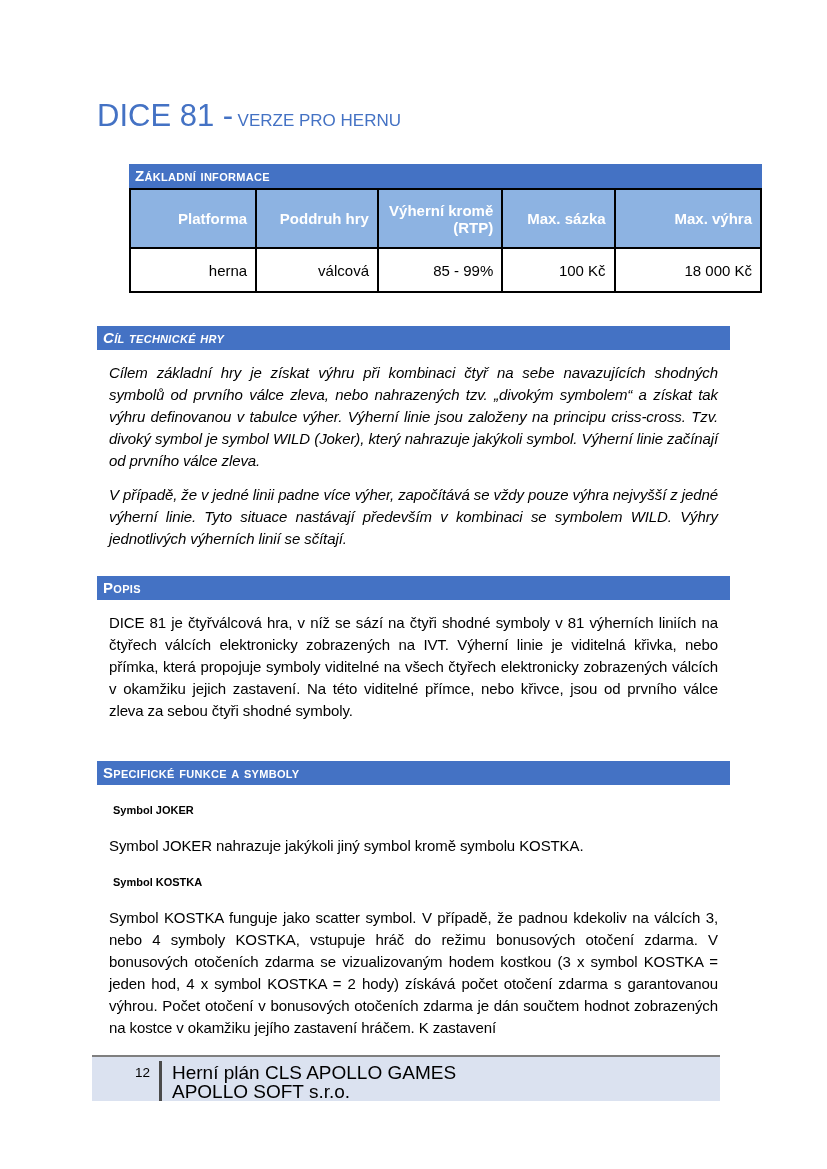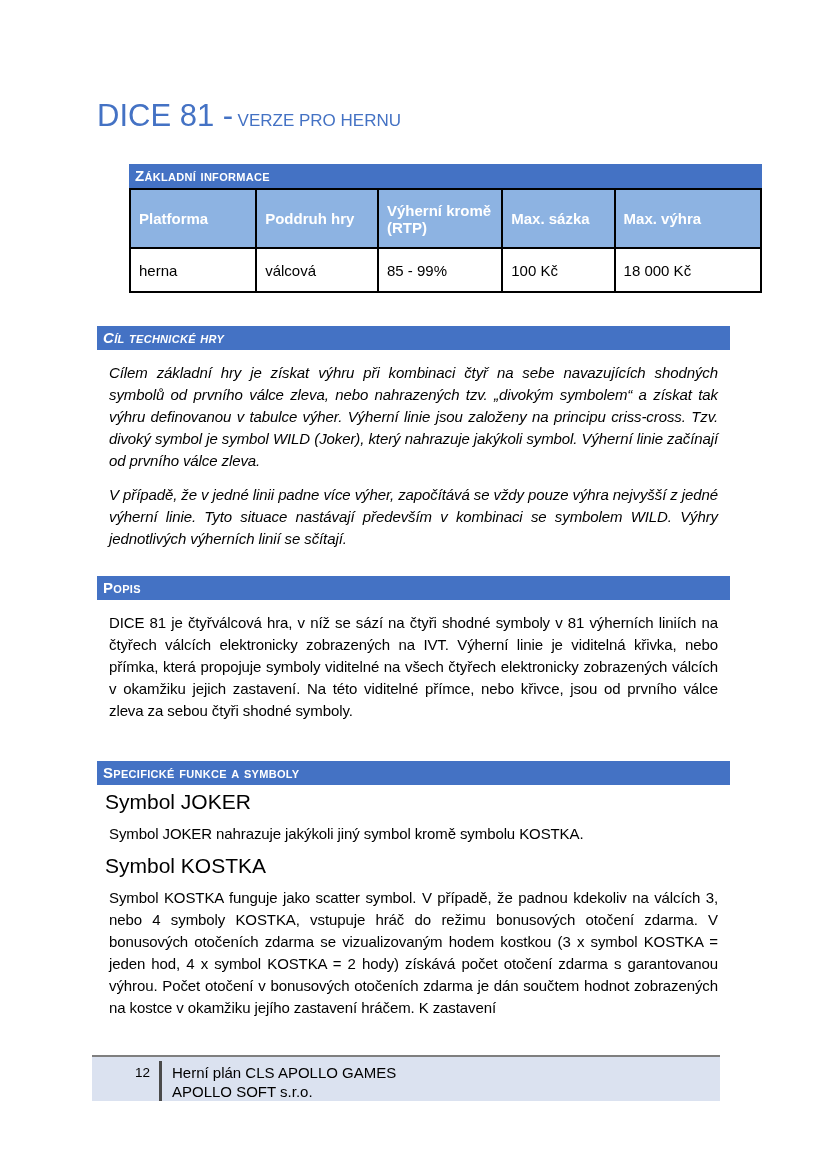--- a/index.html
+++ b/index.html
@@ -47,21 +47,21 @@
   .block-popis { top: 576px; }
   .block-spec  { top: 761px; }
   
   table.info-table {
     width: 100%;
     border-collapse: collapse;
     table-layout: fixed;
   }
   .info-table th, .info-table td {
     border: 2px solid #000000;
-    text-align: left;
+    text-align: right;
     vertical-align: middle;
     font-size: 15px;
     padding: 2px 8px;
   }
   .info-table th {
     background: #8DB3E2;
     color: #ffffff;
     font-weight: 700;
     height: 53px;
   }
@@ -77,23 +77,23 @@
     font-size: 15px;
     letter-spacing: -0.1px;
     line-height: 22px;
     text-align: justify;
     margin: 12px;
   }
   .mt-p1 { margin-top: 23px; }
   .mt-p2 { margin-top: 10px; }
   .mt-p3 { margin-top: 28px; }
   h3.symbol-heading {
-    font-size: 21px;
-    font-weight: 400;
-    margin: 8px;
+    font-size: 11px;
+    font-weight: 700;
+    margin: 16px;
     line-height: 18px;
   }
   .mt-h-joker  { margin-top: 14px; }
   .mt-p-joker  { margin-top: 24px; }
   .mt-h-kostka { margin-top: 17px; }
   .mt-p-kostka { margin-top: 13px; }
   
   .footer {
     position: absolute;
     left: 92px; top: 1055px;
@@ -113,21 +113,21 @@
     padding-top: 2px;
     flex: 0 0 auto;
   }
   .footer-divider {
     width: 3px;
     background: #4a4a4a;
     margin: 0 10px 0 9px;
     flex: 0 0 auto;
   }
   .footer-lines {
-    font-size: 15px;
+    font-size: 19px;
     line-height: 19px;
     padding-top: 2px;
   }
 </style>
 </head>
 <body>
 
 <div class="page">
 
   <div class="content-block doc-title">

